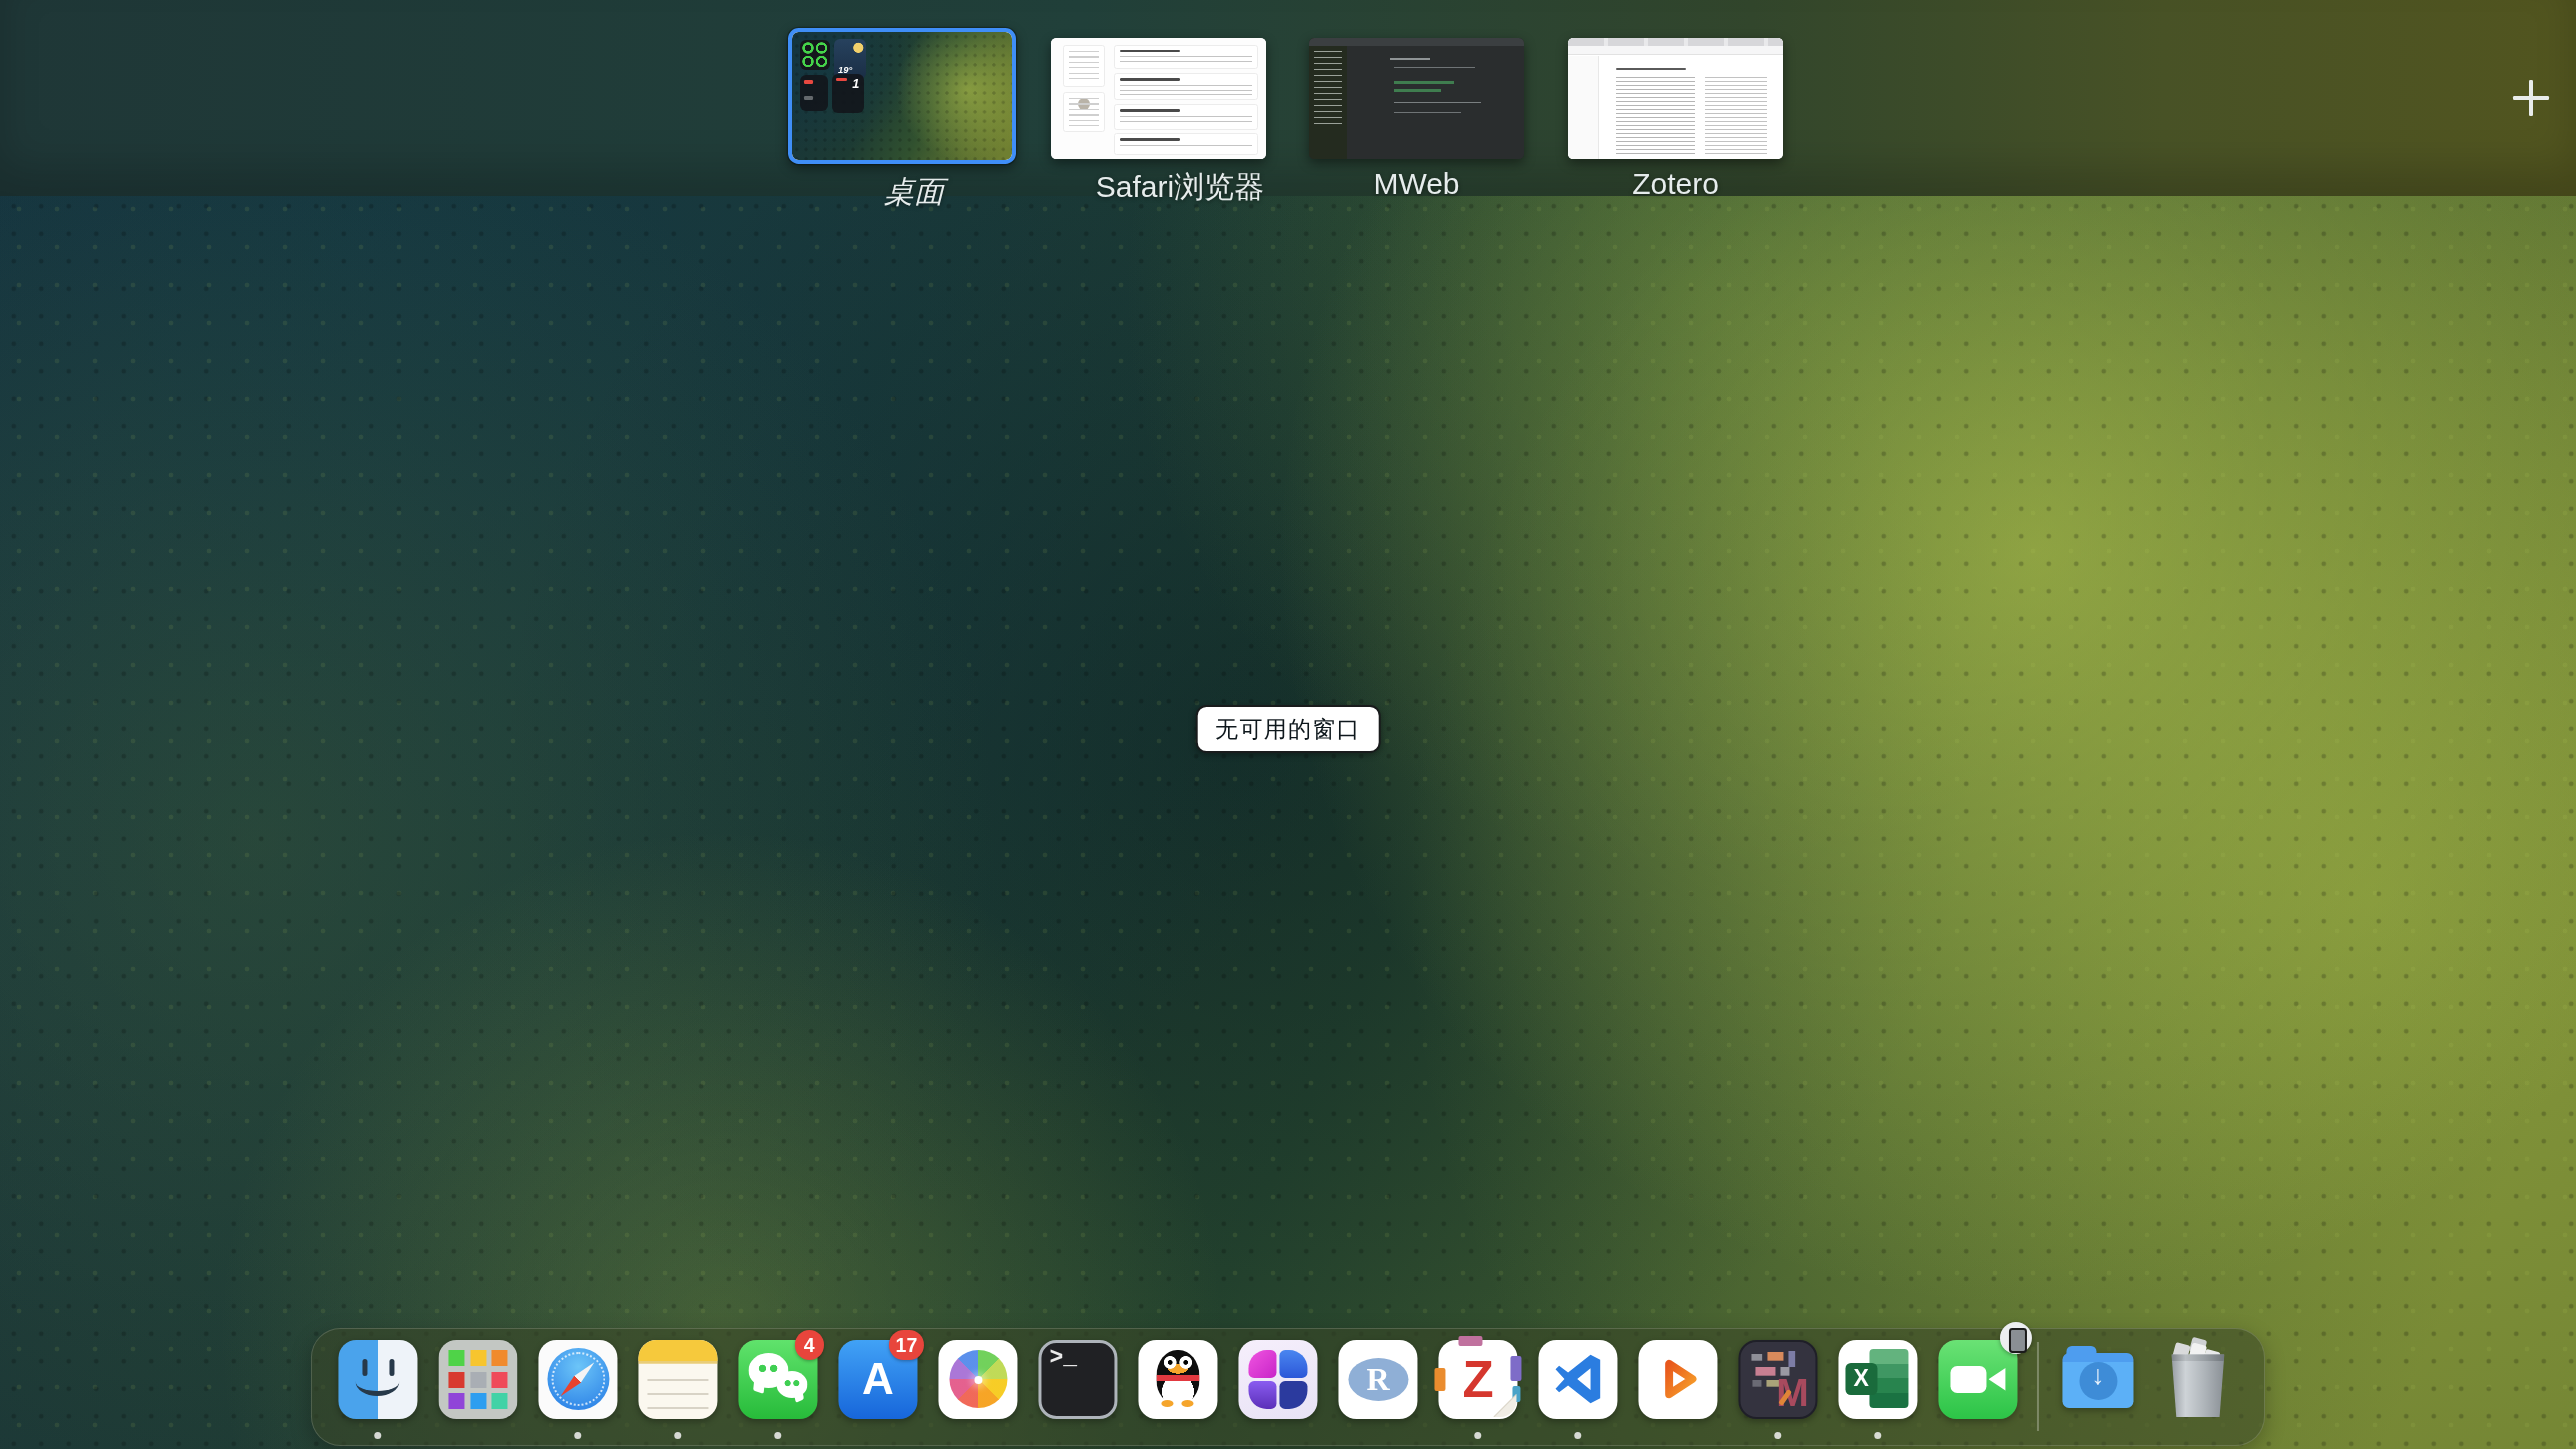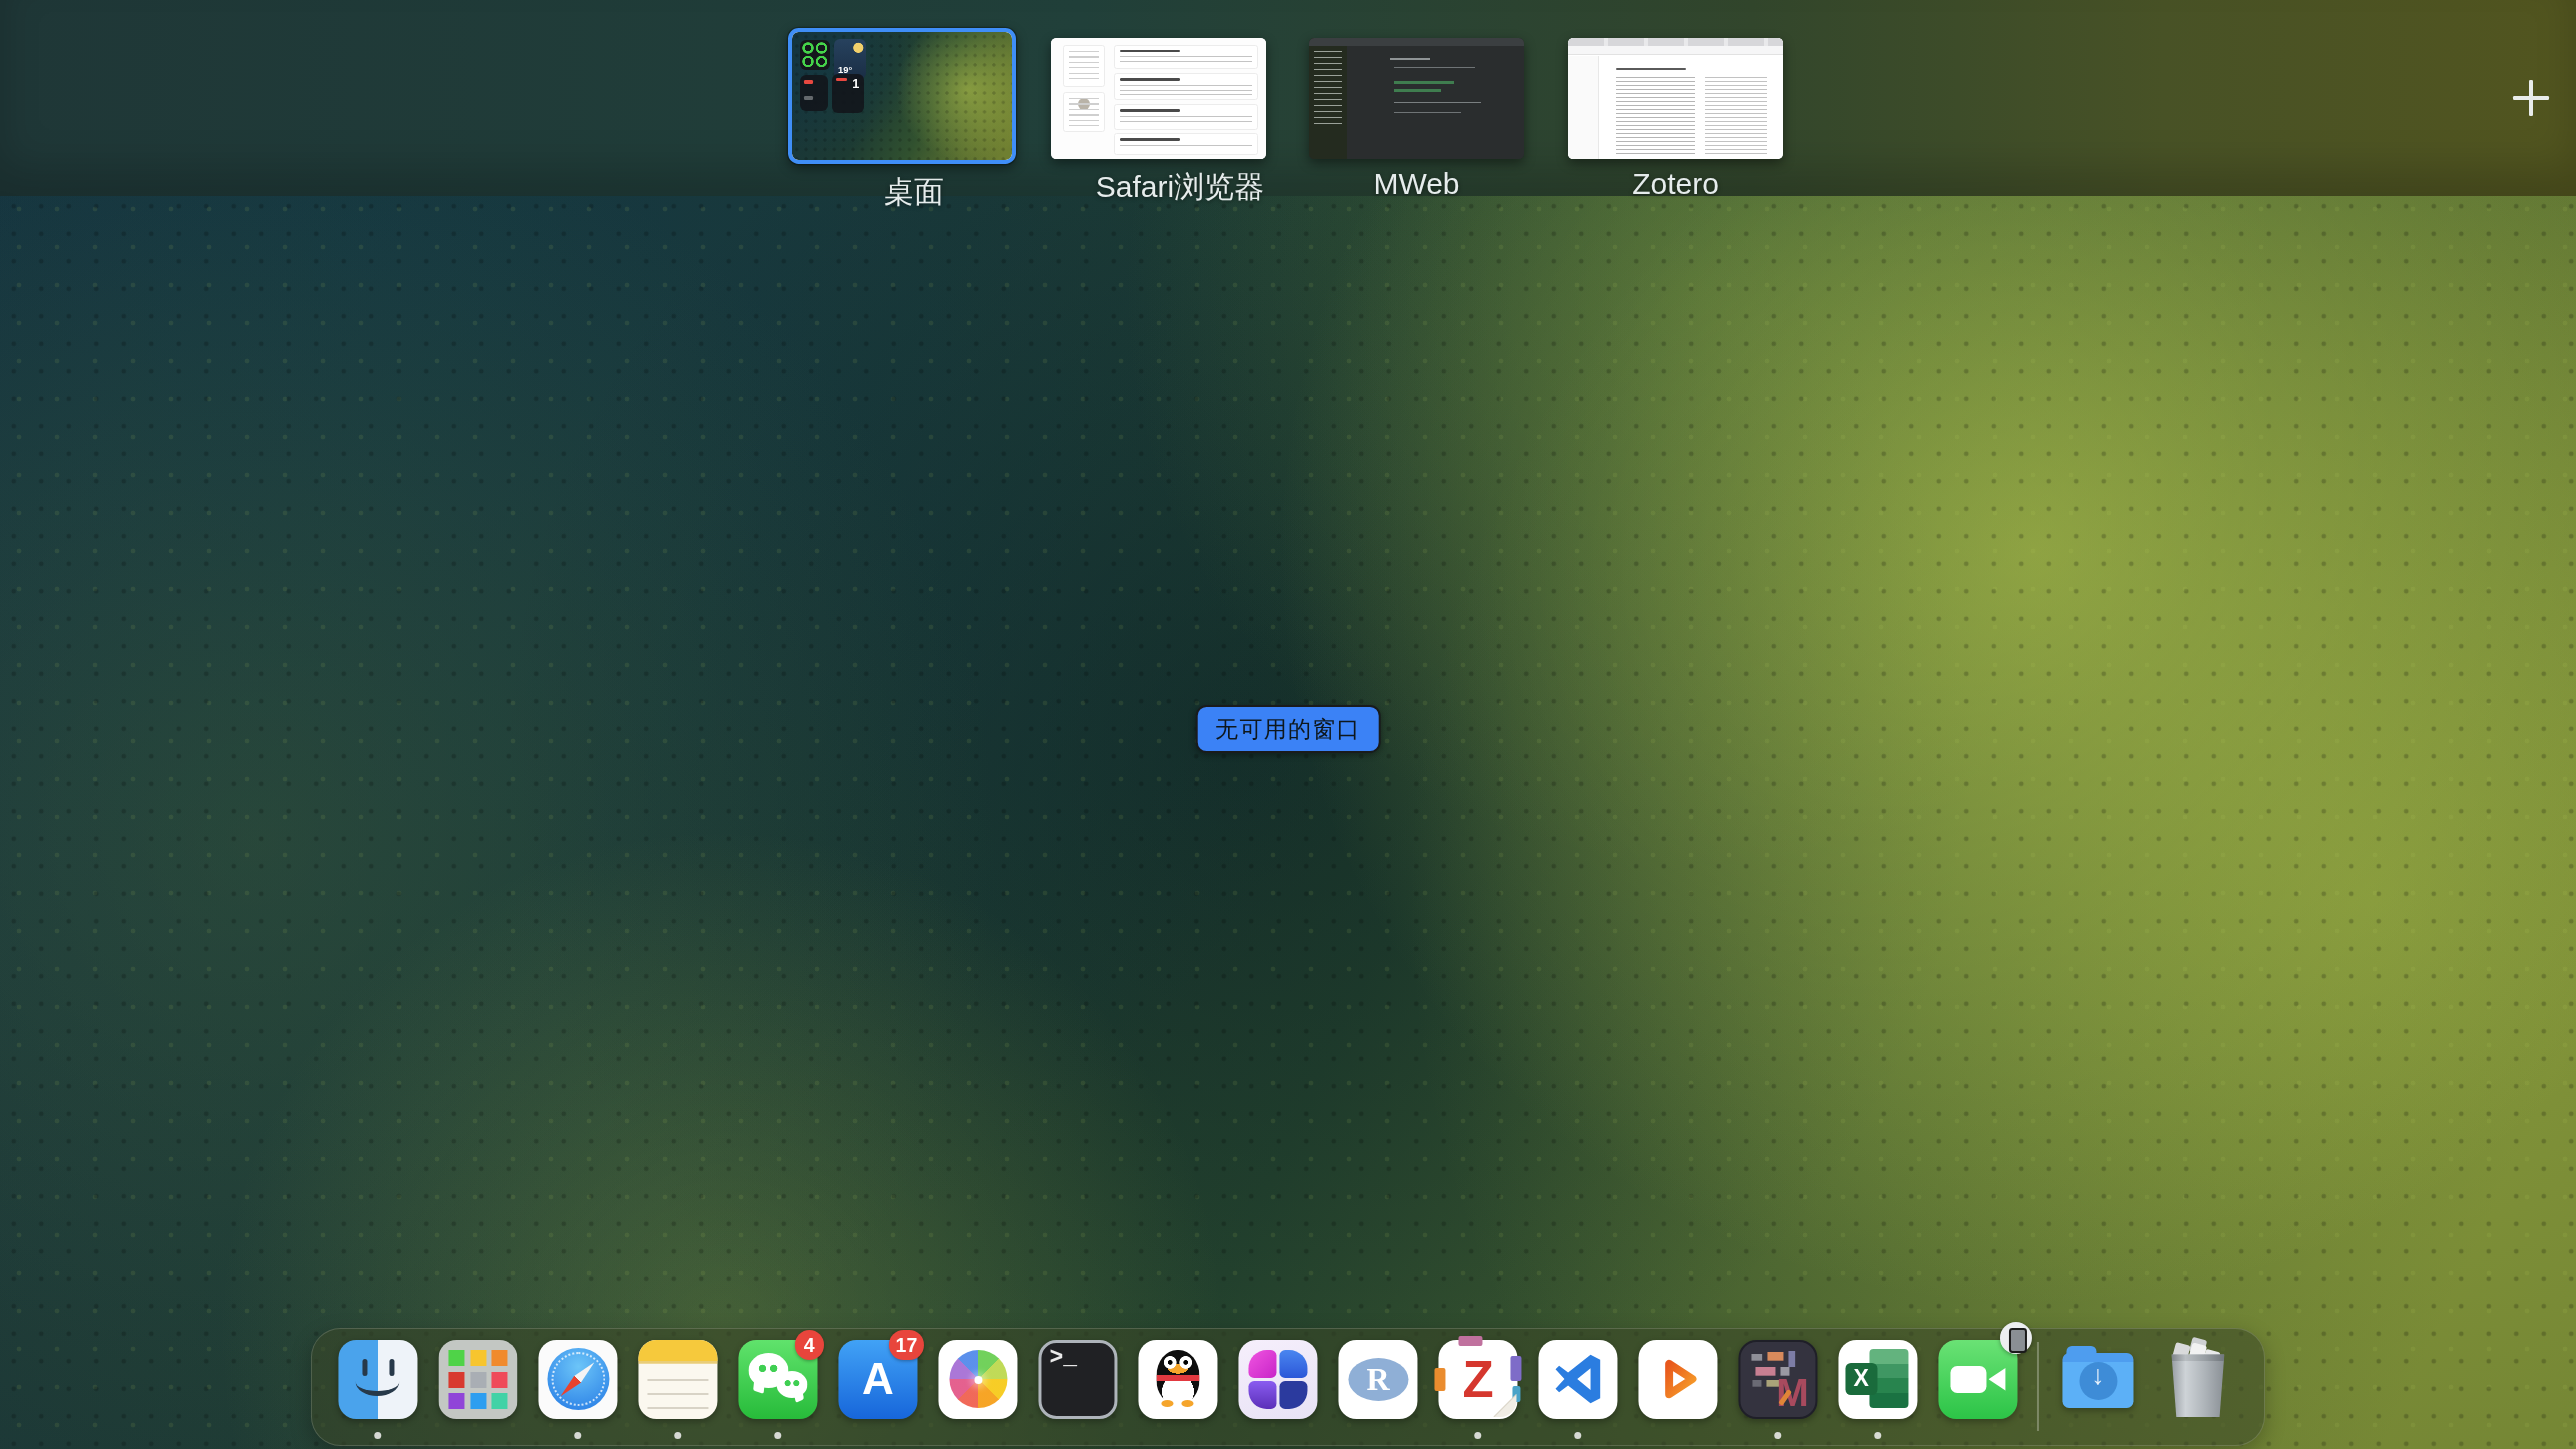--- a/index.html
+++ b/index.html
@@ -104,21 +104,21 @@
 
   
   .add-space { position:absolute; left:2512px; top:79px; width:39px; height:39px; background:none; border:none; cursor:pointer; }
   .plus-icon { position:absolute; inset:0; }
   .plus-icon::before, .plus-icon::after { content:""; position:absolute; background:#e9eceb; border-radius:1.3px; }
   .plus-icon::before { left:1.3px; top:17.4px; width:36px; height:4px; }
   .plus-icon::after { left:17.4px; top:1.3px; width:4px; height:36px; }
 
   
   .tooltip { position:absolute; left:50%; top:705px; transform:translateX(-50%);
-    background:#3b82f6; border:2.7px solid #191b1c; border-radius:10.7px;
+    background:#ffffff; border:2.7px solid #191b1c; border-radius:10.7px;
     padding:6.7px 17.4px; font-size:23px; color:#0e171c; letter-spacing:1.3px;
     box-shadow:0 2px 6.7px rgba(0,0,0,.35); white-space:nowrap; }
 
   
   .dock { position:absolute; left:50%; top:1328px; transform:translateX(-50%);
     height:118px; display:flex; align-items:flex-start; padding:0 16px;
     background:rgba(56,70,38,.55); border:1.3px solid rgba(255,255,255,.16);
     border-radius:29.5px; box-shadow:0 6.7px 20px rgba(0,0,0,.25); }
   .dock-item { position:relative; width:100px; height:115px; flex:none; }
   .ic { position:absolute; left:50%; top:10.7px; transform:translateX(-50%);
@@ -280,21 +280,21 @@
     box-shadow:-16px 4px 0 #d9dadb, 14.8px 2.7px 0 #e8e9ea, -1.3px -5.4px 0 #cfd1d3; }
 </style>
 </head>
 <body>
 
 <div class="screen">
   <div class="wallpaper"></div>
 
   <div class="topbar">
 
-    <div class="space" style="left:788px; width:252px;">
+    <div class="space" style="left:788px; width:252px;font-style:italic;">
       <div class="thumb thumb-selected" style="width:228px; height:136px;">
         <div class="mini-forest">
           <div class="w w-rings"></div>
           <div class="w w-weather">
             <span class="w-temp">19°</span>
           </div>
           <div class="w w-sq1"></div>
           <div class="w w-sq2">
             <span class="w-day">1</span>
           </div>

